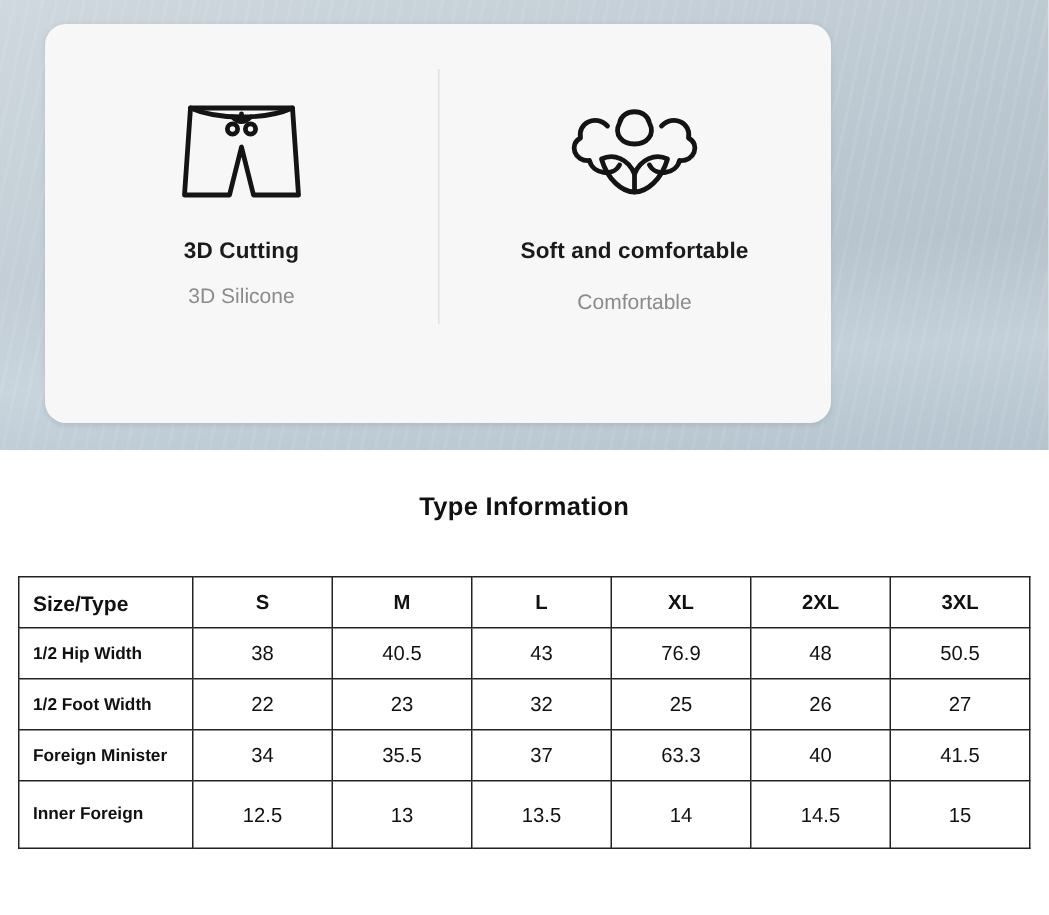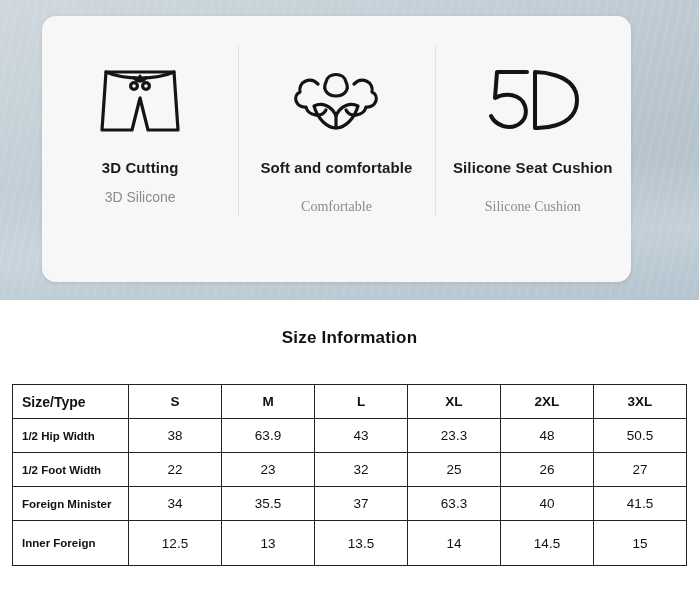--- a/index.html
+++ b/index.html
@@ -43,23 +43,23 @@
     left: 0;
     top: 0;
     width: 699px;
     height: 300px;
     background:
       repeating-linear-gradient(102deg, rgba(255,255,255,0.07) 0px, rgba(255,255,255,0.07) 2px, rgba(0,0,0,0.0) 2px, rgba(0,0,0,0.0) 9px);
   }
 
   .feature-card {
     position: absolute;
-    left: 42px;
+    left: 30px;
     top: 16px;
-    width: 589px;
+    width: 524px;
     height: 266px;
     background: #f7f7f7;
     border-radius: 14px;
     box-shadow: 0 1px 4px rgba(0,0,0,0.10);
     display: flex;
     flex-direction: row;
     align-items: flex-start;
     padding: 0;
     box-sizing: border-box;
     z-index: 2;
@@ -103,22 +103,21 @@
     line-height: 14px;
     max-width: 130px;
   }
   .feature-sub {
     margin-top: 14px;
     font-size: 14px;
     color: #8b8b8b;
     text-align: center;
   }
   .feature-sub.lower {
-    margin-top: 24px;
-    font-family: Liberation Serif, serif;
+    margin-top: 18px;
   }
   .feature-3 .feature-title {
     margin-top: 22px;
   }
   .feature-3 .feature-sub {
     margin-top: 12px;
   }
 
   
   .size-heading {
@@ -211,56 +210,44 @@
               <path d="M26 44 C34 40, 44 44, 48 54 C52 44, 62 40, 70 44 C66 58, 56 66, 48 66 C40 66, 30 58, 26 44 Z"></path>
               <path d="M48 54 L48 66"></path>
             </g>
           </svg>
         </div>
         <div class="feature-title">Soft and comfortable</div>
         <div class="feature-sub lower">Comfortable</div>
       </div>
 
 
-      <div class="feature feature-4">
-        <div class="icon-wrap">
-          <svg width="104" height="76" viewBox="0 0 104 76">
-            <g fill="none" stroke="#141414" stroke-width="4" stroke-linecap="round" stroke-linejoin="round">
-              <path d="M46 10 H16 L14 36 C24 30, 40 32, 44 44 C48 58, 36 68, 22 64 C16 62, 12 58, 10 54"></path>
-              <path d="M54 10 L54 66 C54 66, 96 68, 96 38 C96 10, 54 10, 54 10 Z"></path>
-            </g>
-          </svg>
-        </div>
-        <div class="feature-title">Silicone Seat Cushion</div>
-        <div class="feature-sub lower">Silicone Cushion</div>
-      </div>
 
     </div>
   </div>
 
-  <div class="size-heading">Size Information</div>
+  <div class="size-heading">Type Information</div>
 
   <div class="table-wrap">
     <table class="size-table">
       <tbody>
         <tr>
           <td>Size/Type</td>
           <td>S</td>
           <td>M</td>
           <td>L</td>
           <td>XL</td>
           <td>2XL</td>
           <td>3XL</td>
         </tr>
         <tr>
           <td>1/2 Hip Width</td>
           <td>38</td>
-          <td>63.9</td>
+          <td>40.5</td>
           <td>43</td>
-          <td>23.3</td>
+          <td>76.9</td>
           <td>48</td>
           <td>50.5</td>
         </tr>
         <tr>
           <td>1/2 Foot Width</td>
           <td>22</td>
           <td>23</td>
           <td>32</td>
           <td>25</td>
           <td>26</td>

